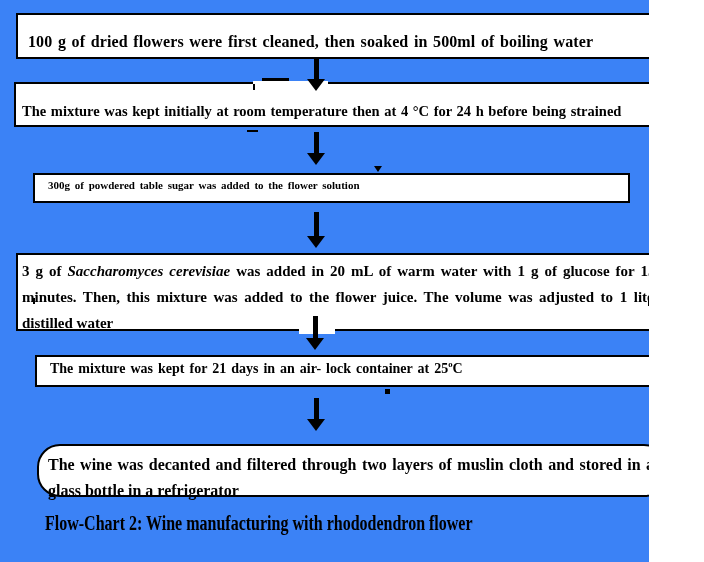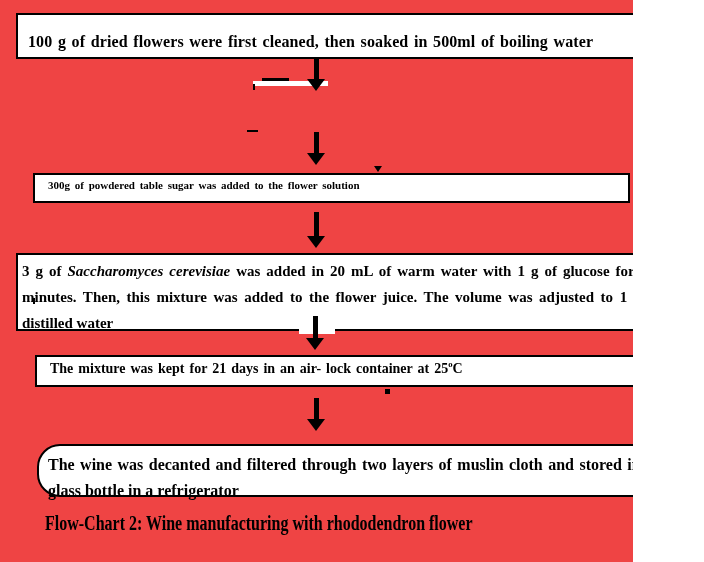--- a/index.html
+++ b/index.html
@@ -1,18 +1,18 @@
 <!DOCTYPE html>
 <html><head>
 <meta charset="utf-8">
 <style>
   html,body{margin:0;padding:0;background:#ffffff;}
   .page{
-    position:relative;width:633px;height:562px;background:#ef4444;overflow:hidden;
-    font-family:"Liberation Serif","DejaVu Serif",serif;font-weight:bold;color:#000;
+    position:relative;width:633px;height:562px;background:#3b82f6;overflow:hidden;
+    font-family:"Liberation Serif","DejaVu Serif",serif;font-weight:bold;color:#000;padding-left:16px;
   }
   .box{position:absolute;border:2px solid #000;background:#fff;box-sizing:border-box;z-index:2;}
   .t{display:block;}
   .b1{left:16px;top:13px;width:660px;height:46px;}
   .b1 .t{padding:18px 8px 0 10px;font-size:16px;word-spacing:1.5px;letter-spacing:.1px;}
   .b2{left:14px;top:82px;width:670px;height:45px;}
   .b2 .t{padding:19px 6px 0 6px;font-size:14.5px;word-spacing:1px;}
   .b3{left:33px;top:173px;width:597px;height:30px;}
   .b3 .t{padding:4px 6px 0 13px;font-size:11px;word-spacing:2px;}
   .b4{left:16px;top:253px;width:686px;height:78px;}
@@ -56,20 +56,23 @@
 </style>
 </head>
 <body>
 
 <div class="page">
 
   <div class="box b1">
     <span class="t">100 g of dried flowers were first cleaned, then soaked in 500ml of boiling water</span>
   </div>
 
+  <div class="box b2">
+    <span class="t">The mixture was kept initially at room temperature then at 4 °C for 24 h before being strained</span>
+  </div>
 
   <div class="box b3">
     <span class="t">300g of powdered table sugar was added to the flower solution</span>
   </div>
 
   <div class="box b4">
     <span class="t"><span>3 g of </span><span class="species">Saccharomyces cerevisiae</span><span> was added in 20 mL  of warm water with 1 g of glucose for 15 to 20 minutes. Then, this mixture was added to the flower juice. The volume was adjusted to 1 liter with distilled water</span></span>
   </div>
 
   <div class="box b5">

